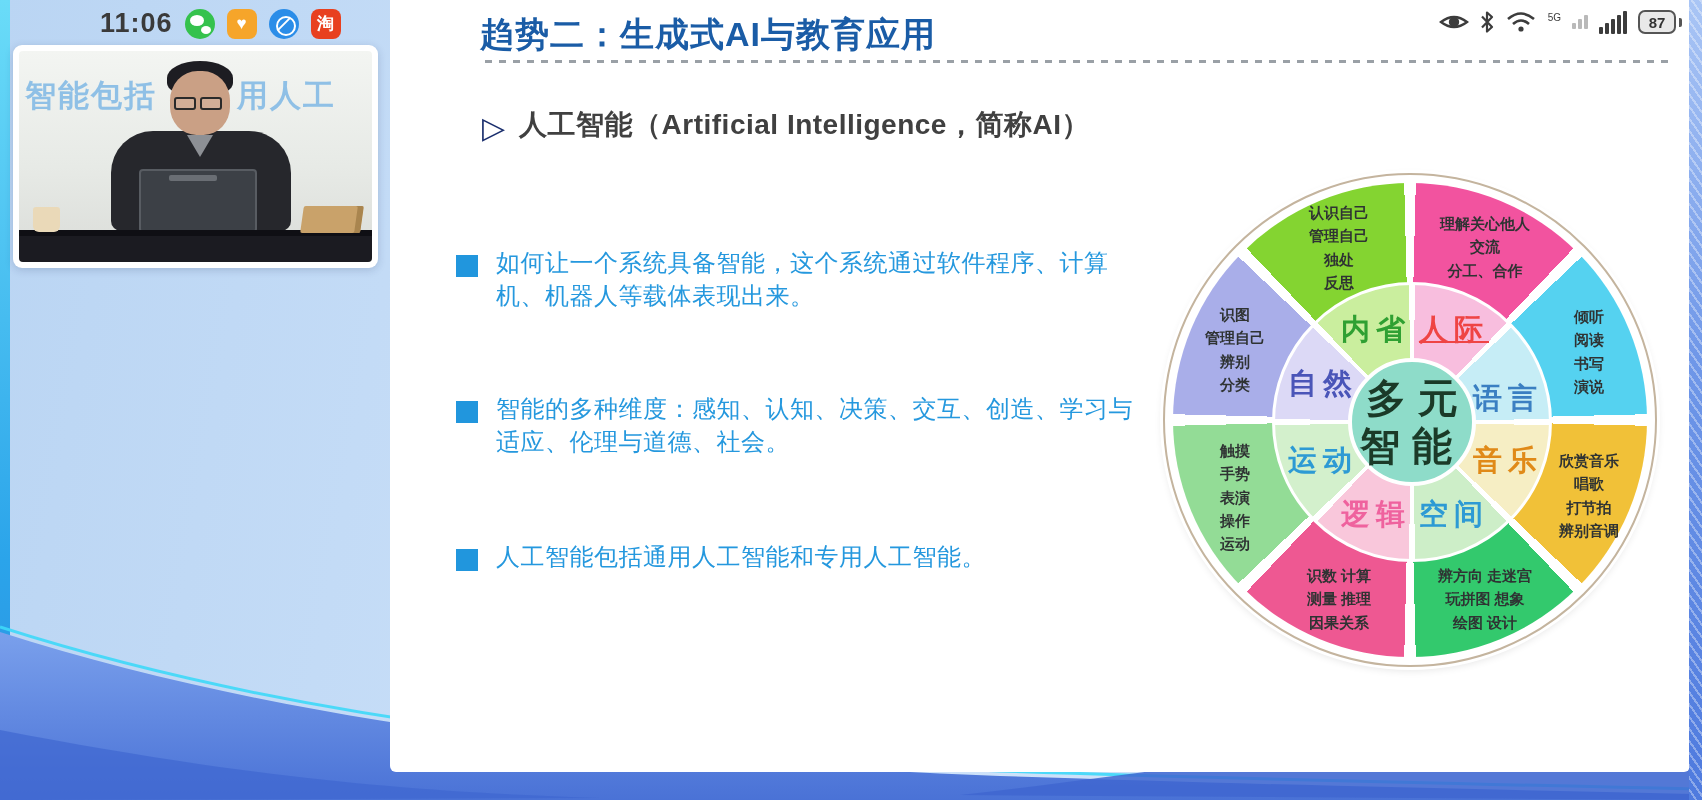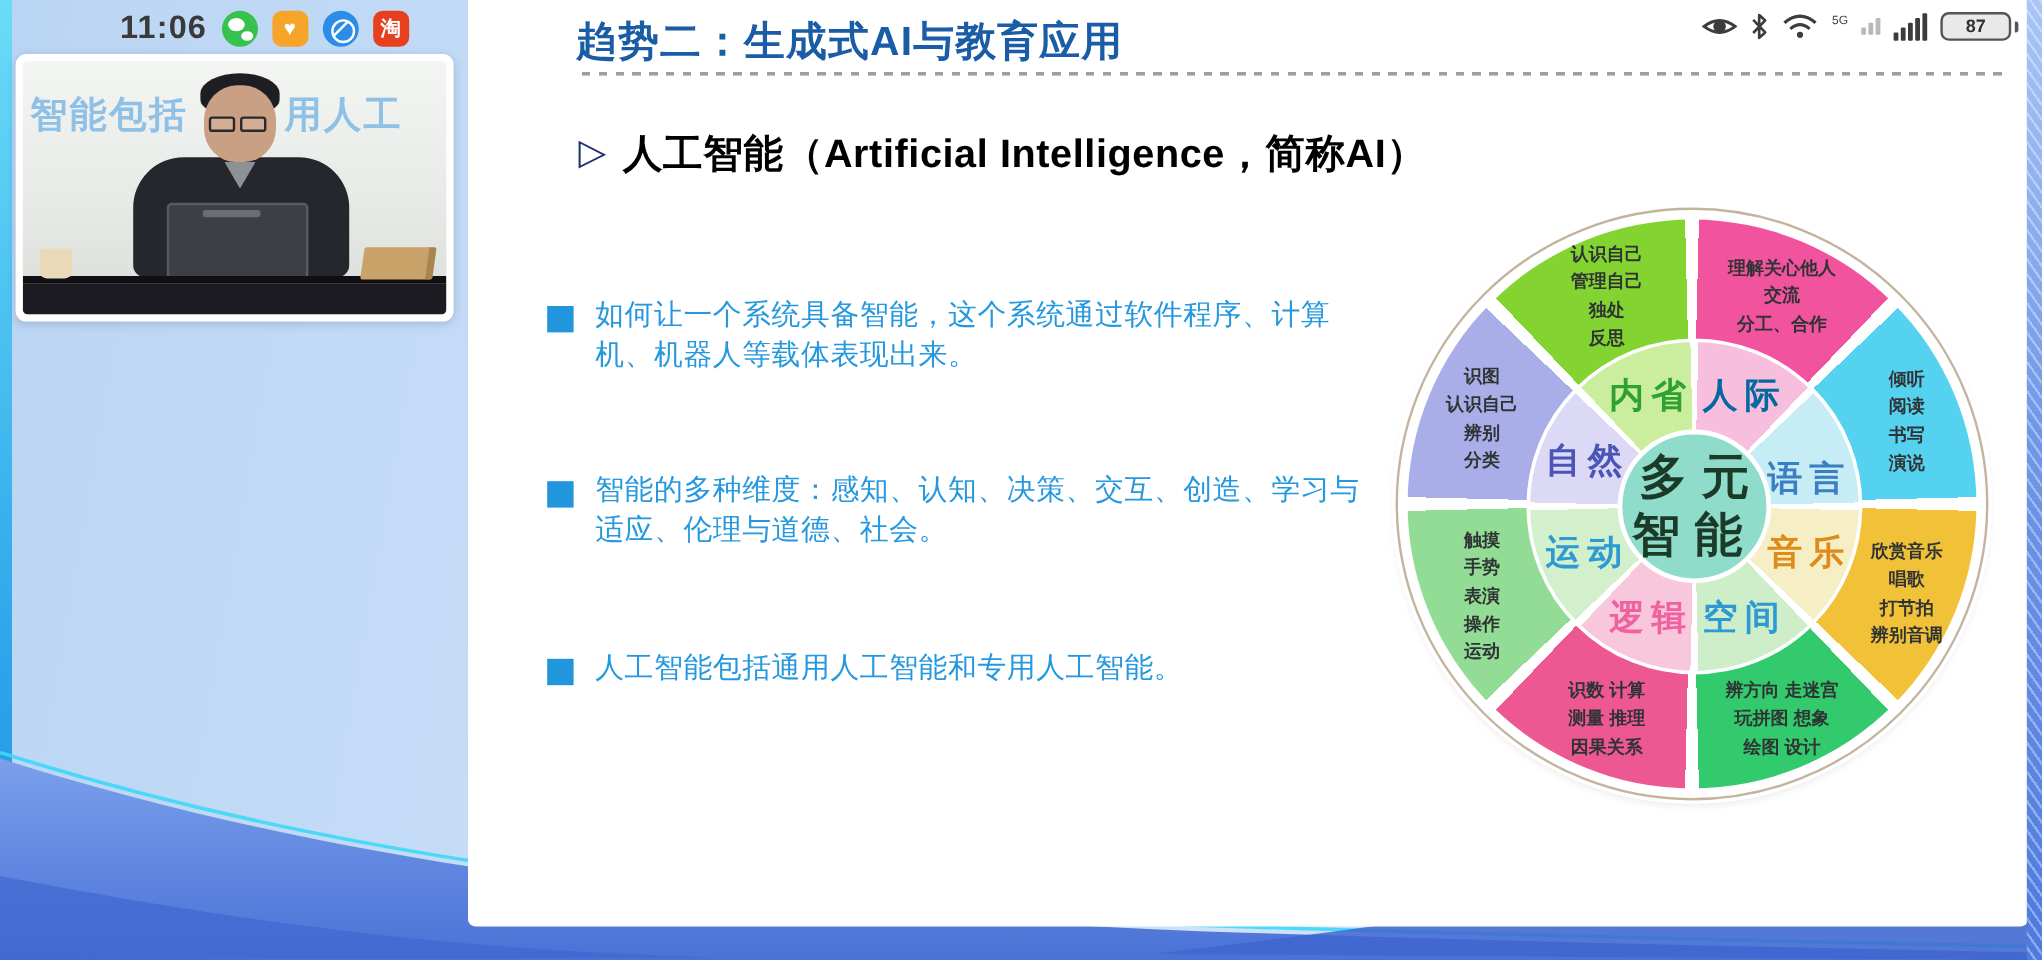--- a/index.html
+++ b/index.html
@@ -29,21 +29,21 @@
     background:#fff; border-radius:50%; }
   .icon-browser::before { content:""; position:absolute; left:7px; top:7px; width:16px; height:16px;
     border:2px solid #fff; border-radius:50%; }
   .icon-browser::after { content:""; position:absolute; left:14px; top:6px; width:2px; height:18px;
     background:#fff; transform:rotate(45deg); }
   .statusbar-right { position:absolute; right:20px; top:10px; display:flex; align-items:center; gap:11px; z-index:6; color:#3c3c3c; }
   .net-label { font-size:10px; font-weight:normal; position:relative; top:-5px; }
   .bars { display:flex; align-items:flex-end; gap:2px; }
   .bars i { display:block; width:4px; background:#3c3c3c; border-radius:1px; }
   .bars.faint i { background:#b9b9b9; }
-  .battery { width:59px; height:24px; border:2px solid #555; border-radius:7px; background:#e9e9e9;
+  .battery { width:38px; height:24px; border:2px solid #555; border-radius:7px; background:#e9e9e9;
     display:flex; align-items:center; justify-content:center; font-size:15px; font-weight:bold; color:#333; }
   .battery-nub { width:3px; height:9px; background:#555; border-radius:0 2px 2px 0; margin-left:-8px; }
   
   .video-card { position:absolute; left:13px; top:45px; width:365px; height:223px; background:#fff;
     border-radius:9px; padding:6px; box-shadow:0 2px 8px rgba(20,40,90,.18); z-index:4; }
   .video-scene { position:relative; width:100%; height:100%; overflow:hidden; border-radius:4px;
     background:linear-gradient(180deg,#f3f5f2 0%,#e7eae6 55%,#dadcd8 100%); }
   .proj-text { position:absolute; top:4px; color:#8fc0e6; font-size:31px; font-weight:bold;
     letter-spacing:2px; white-space:nowrap;margin-top:20px; }
   .proj-left { left:6px; } .proj-right { left:218px; }
@@ -69,21 +69,21 @@
     transform:skewX(-8deg); border-radius:2px; box-shadow:inset -6px 0 0 #a9854f; }
   
   .slide { position:absolute; left:390px; top:0; width:1300px; height:772px; background:#ffffff;
     border-radius:0 0 6px 6px; z-index:2; }
   .slide-title { position:absolute; left:90px; top:12px; font-size:34px; font-weight:bold;
     color:#1a5ca6; letter-spacing:1px; }
   .title-rule { position:absolute; left:95px; top:60px; width:1190px; height:3px;
     background:repeating-linear-gradient(90deg,#9aa0a6 0 7px,transparent 7px 14px); }
   .heading-row { position:absolute; left:92px; top:106px; display:flex; align-items:flex-start; gap:14px; }
   .heading-marker { font-size:30px; color:#1b2f6e; font-weight:bold; margin-top:4px; }
-  .heading-text { font-size:33px; font-weight:bold; color:#000000; letter-spacing:.5px; }
+  .heading-text { font-size:28px; font-weight:bold; color:#404040; letter-spacing:.5px; }
   .bullet { position:absolute; left:66px; display:flex; gap:18px; width:700px; }
   .bullet-square { flex:0 0 auto; width:22px; height:22px; background:#2196dd; margin-top:9px; }
   .bullet-text { font-size:24px; line-height:1.38; color:#2598de; font-weight:500; letter-spacing:.5px; }
   .b1 { top:246px; } .b2 { top:392px; } .b3 { top:540px; }
   
   .wheel { position:absolute; left:773px; top:173px; width:494px; height:494px; border-radius:50%;
     background:#fff; border:2px solid #c4b49e; box-shadow:0 0 0 3px #fff,0 3px 8px rgba(0,0,0,.12); }
   .wheel-ring { position:absolute; inset:8px; border-radius:50%; }
   .wheel-mid { position:absolute; left:107px; top:107px; width:280px; height:280px; border-radius:50%;
     border:3px solid #fff; }
@@ -224,29 +224,29 @@
 绘图  设计</div>
     <div class="seg-text seg-4">识数  计算
 测量  推理
 因果关系</div>
     <div class="seg-text seg-5">触摸
 手势
 表演
 操作
 运动</div>
     <div class="seg-text seg-6">识图
-认识自己
+管理自己
 辨别
 分类</div>
     <div class="seg-text seg-7">认识自己
 管理自己
 独处
 反思</div>
 
-    <div class="wheel-label lab-0" style="color: #0369a1;">人际</div>
+    <div class="wheel-label lab-0" style="color: #ef4444; text-decoration: underline;">人际</div>
     <div class="wheel-label lab-1" style="color: rgb(58, 127, 194);">语言</div>
     <div class="wheel-label lab-2" style="color: rgb(224, 138, 24);">音乐</div>
     <div class="wheel-label lab-3" style="color: rgb(45, 154, 212);">空间</div>
     <div class="wheel-label lab-4" style="color: rgb(239, 98, 158);">逻辑</div>
     <div class="wheel-label lab-5" style="color: rgb(45, 154, 212);">运动</div>
     <div class="wheel-label lab-6" style="color: rgb(74, 85, 184);">自然</div>
     <div class="wheel-label lab-7" style="color: rgb(47, 160, 50);">内省</div>
 
     <div class="wheel-center">多元
 智能</div>

